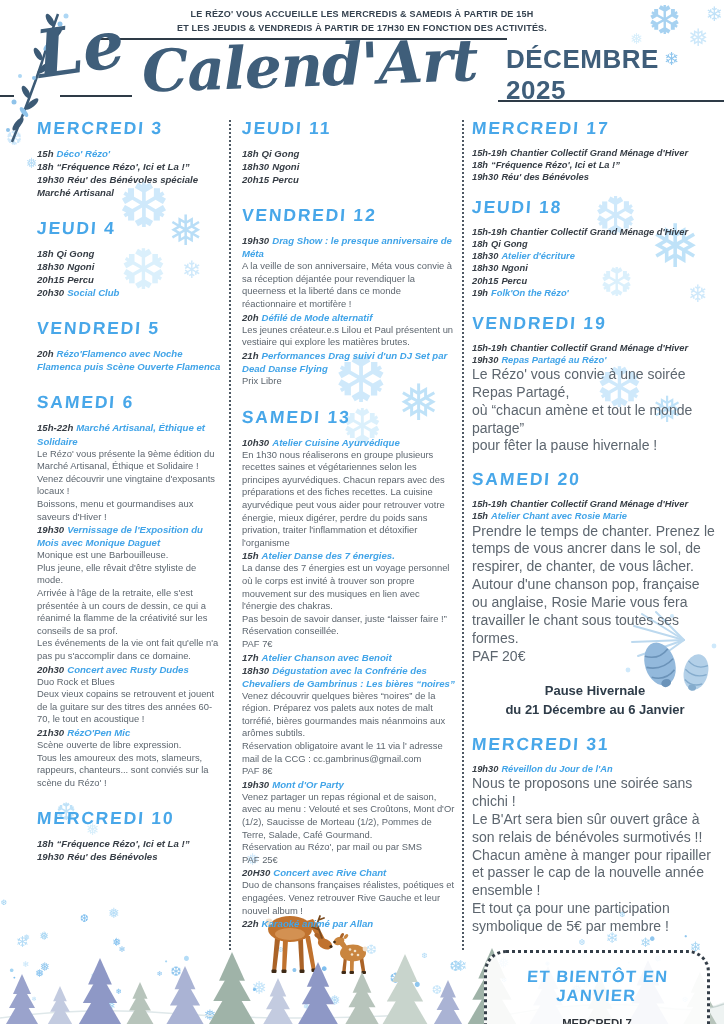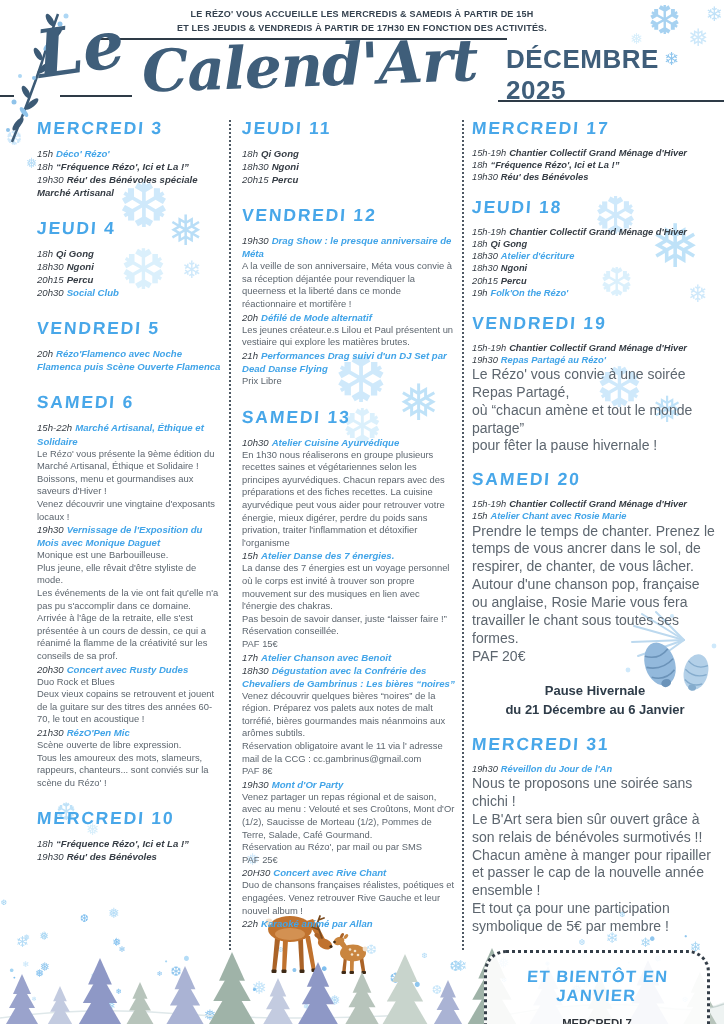--- a/index.html
+++ b/index.html
@@ -25,21 +25,21 @@
   .col-1{left:242px;width:214px;}
   .col-2{left:472px;width:246px;}
   .vsep{position:absolute;top:120px;bottom:74px;width:0;border-left:2px dotted #4d5863;z-index:1;}
   .vsep-1{left:229px;} .vsep-2{left:462px;}
   .day{font-size:17.5px;font-weight:bold;color:#48a7e9;letter-spacing:1.8px;
        margin:19px 0 8px;transform:skewX(-4deg);font-family:"Liberation Sans",sans-serif;}
   .col .day:first-child{margin-top:0;}
   .col-2 .day{margin-top:14px;}
   .event{font-size:9.6px;line-height:1.36;margin:0;}
   .col-2 .event{font-size:9.3px;line-height:1.3;}
-  .time{font-weight:normal;font-style:italic;color:#363d45;margin-right:3px;}
+  .time{font-weight:bold;font-style:italic;color:#363d45;margin-right:3px;}
   .etitle{font-weight:bold;font-style:italic;color:#363d45;}
   .etitle.hl{color:#41a4e8;}
   .desc{font-size:9.4px;color:#5d666f;line-height:1.34;}
   .col-2 .desc{font-size:14px;line-height:1.28;}
   .pause-note{font-size:13px;font-weight:bold;color:#2e3c49;text-align:center;margin:15px 0 10px;line-height:1.5;}
   
   .jan-box{margin:14px 0 0 12px;width:204px;border:3px dotted #343e48;border-radius:22px;
            padding:12px 8px 14px;text-align:center;background:rgba(255,255,255,.92);}
   .jan-title{font-size:16.5px;font-weight:bold;color:#48a7e9;letter-spacing:1.2px;
              margin:2px 0 10px;transform:skewX(-4deg);}
@@ -329,27 +329,27 @@
       <h2 class="day">JEUDI 4</h2>
       <p class="event"><span class="time">18h</span><span class="etitle">Qi Gong</span></p>
       <p class="event"><span class="time">18h30</span><span class="etitle">Ngoni</span></p>
       <p class="event"><span class="time">20h15</span><span class="etitle">Percu</span></p>
       <p class="event"><span class="time">20h30</span><span class="etitle hl">Social Club</span></p>
       <h2 class="day">VENDREDI 5</h2>
       <p class="event"><span class="time">20h</span><span class="etitle hl">Rézo'Flamenco avec Noche Flamenca puis Scène Ouverte Flamenca</span></p>
       <h2 class="day">SAMEDI 6</h2>
       <p class="event"><span class="time">15h-22h</span><span class="etitle hl">Marché Artisanal, Éthique et Solidaire</span></p>
       <div class="desc">Le Rézo' vous présente la 9ème édition du Marché Artisanal, Éthique et Solidaire !</div>
+      <div class="desc">Venez découvrir une vingtaine d'exposants locaux !</div>
       <div class="desc">Boissons, menu et gourmandises aux saveurs d'Hiver !</div>
-      <div class="desc">Venez découvrir une vingtaine d'exposants locaux !</div>
       <p class="event"><span class="time">19h30</span><span class="etitle hl">Vernissage de l'Exposition du Mois avec Monique Daguet</span></p>
       <div class="desc">Monique est une Barbouilleuse.</div>
       <div class="desc">Plus jeune, elle rêvait d'être styliste de mode.</div>
+      <div class="desc">Arrivée à l'âge de la retraite, elle s'est présentée à un cours de dessin, ce qui a réanimé la flamme de la créativité sur les conseils de sa prof.</div>
       <div class="desc">Les événements de la vie ont fait qu'elle n'a pas pu s'accomplir dans ce domaine.</div>
-      <div class="desc">Arrivée à l'âge de la retraite, elle s'est présentée à un cours de dessin, ce qui a réanimé la flamme de la créativité sur les conseils de sa prof.</div>
       <p class="event"><span class="time">20h30</span><span class="etitle hl">Concert avec Rusty Dudes</span></p>
       <div class="desc">Duo Rock et Blues</div>
       <div class="desc">Deux vieux copains se retrouvent et jouent de la guitare sur des titres des années 60-70, le tout en acoustique !</div>
       <p class="event"><span class="time">21h30</span><span class="etitle hl">RézO'Pen Mic</span></p>
       <div class="desc">Scène ouverte de libre expression.</div>
       <div class="desc">Tous les amoureux des mots, slameurs, rappeurs, chanteurs... sont conviés sur la scène du Rézo' !</div>
       <h2 class="day">MERCREDI 10</h2>
       <p class="event"><span class="time">18h</span><span class="etitle">“Fréquence Rézo', Ici et La !”</span></p>
       <p class="event"><span class="time">19h30</span><span class="etitle">Réu' des Bénévoles</span></p>
     </section>
@@ -365,21 +365,21 @@
       <div class="desc">Les jeunes créateur.e.s Lilou et Paul présentent un vestiaire qui explore les matières brutes.</div>
       <p class="event"><span class="time">21h</span><span class="etitle hl">Performances Drag suivi d'un DJ Set par Dead Danse Flying</span></p>
       <div class="desc">Prix Libre</div>
       <h2 class="day">SAMEDI 13</h2>
       <p class="event"><span class="time">10h30</span><span class="etitle hl">Atelier Cuisine Ayurvédique</span></p>
       <div class="desc">En 1h30 nous réaliserons en groupe plusieurs recettes saines et végétariennes selon les principes ayurvédiques. Chacun repars avec des préparations et des fiches recettes. La cuisine ayurvédique peut vous aider pour retrouver votre énergie, mieux digérer, perdre du poids sans privation, traiter l'inflammation et détoxifier l'organisme</div>
       <p class="event"><span class="time">15h</span><span class="etitle hl">Atelier Danse des 7 énergies.</span></p>
       <div class="desc">La danse des 7 énergies est un voyage personnel où le corps est invité à trouver son propre mouvement sur des musiques en lien avec l'énergie des chakras.</div>
       <div class="desc">Pas besoin de savoir danser, juste “laisser faire !”</div>
       <div class="desc">Réservation conseillée.</div>
-      <div class="desc">PAF 15€</div>
+      <div class="desc">PAF 7€</div>
       <p class="event"><span class="time">17h</span><span class="etitle hl">Atelier Chanson avec Benoit</span></p>
       <p class="event"><span class="time">18h30</span><span class="etitle hl">Dégustation avec la Confrérie des Chevaliers de Gambrinus : Les bières “noires”</span></p>
       <div class="desc">Venez découvrir quelques bières “noires” de la région. Préparez vos palets aux notes de malt torréfié, bières gourmandes mais néanmoins aux arômes subtils.</div>
       <div class="desc">Réservation obligatoire avant le 11 via l' adresse mail de la CCG : cc.gambrinus@gmail.com</div>
       <div class="desc">PAF 8€</div>
       <p class="event"><span class="time">19h30</span><span class="etitle hl">Mont d'Or Party</span></p>
       <div class="desc">Venez partager un repas régional et de saison, avec au menu : Velouté et ses Croûtons, Mont d'Or (1/2), Saucisse de Morteau (1/2), Pommes de Terre, Salade, Café Gourmand.</div>
       <div class="desc">Réservation au Rézo', par mail ou par SMS</div>
       <div class="desc">PAF 25€</div>
       <p class="event"><span class="time">20H30</span><span class="etitle hl">Concert avec Rive Chant</span></p>

